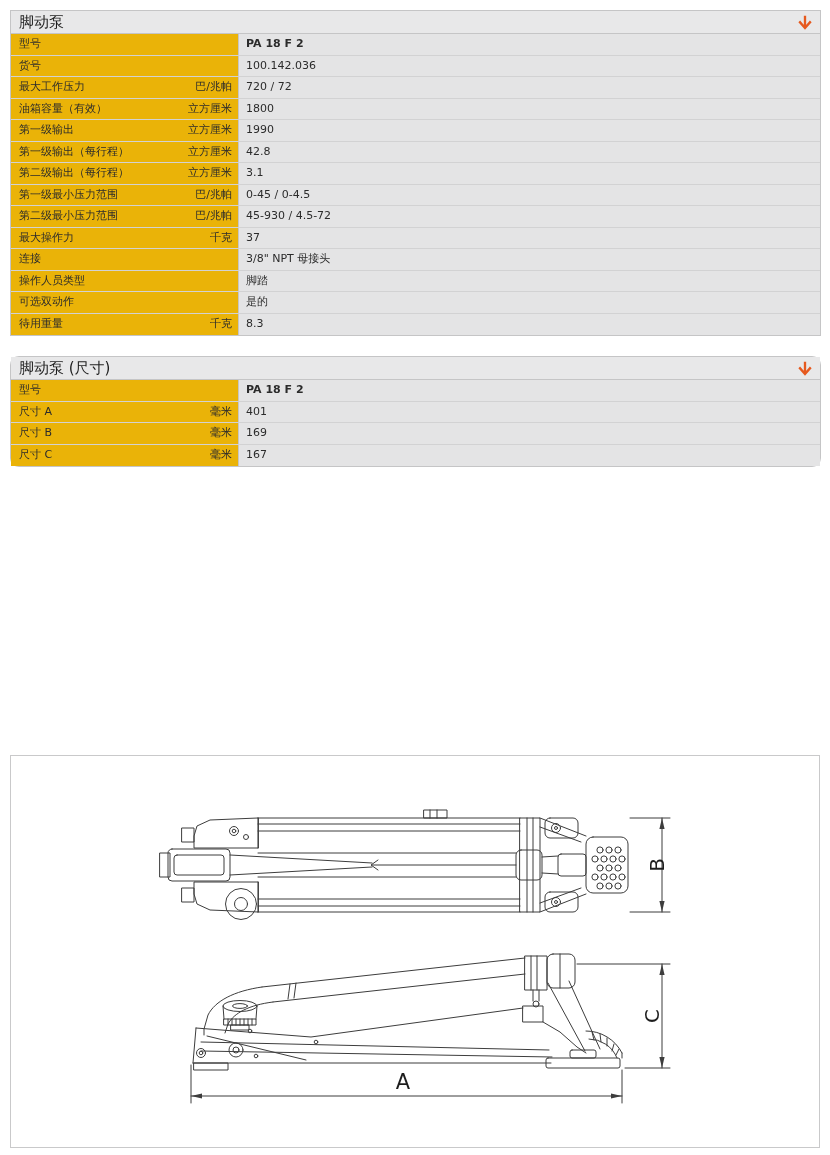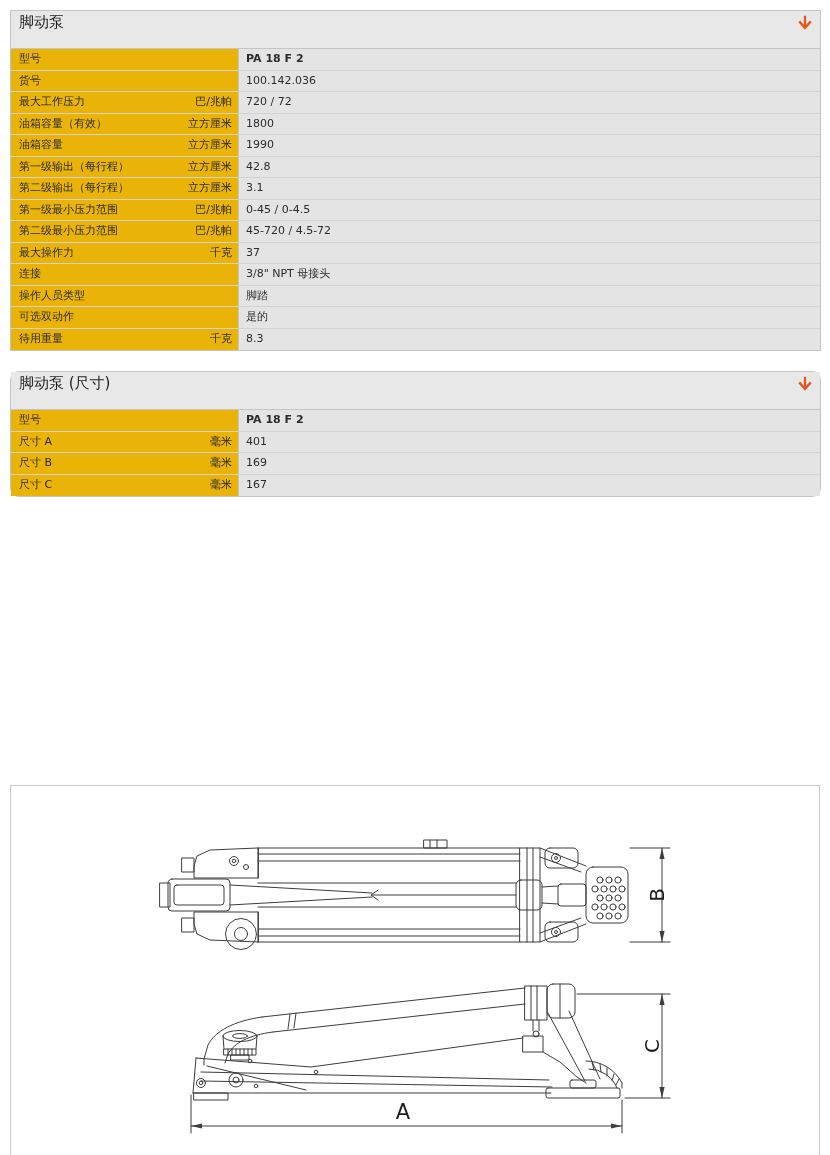--- a/index.html
+++ b/index.html
@@ -10,21 +10,21 @@
     color:#2b2b2b;
     position:relative;
   }
   .spec-table{
     width:811px;box-sizing:border-box;
     border:1px solid #c5c5c6;
     background:#fff;
   }
   .spec-table + .spec-table{margin-top:20px;border-radius:9px;}
   .t-head{
-    position:relative;height:38px;box-sizing:border-box;
+    position:relative;height:23px;box-sizing:border-box;
     background:#e8e8e9;border-bottom:1px solid #c5c5c6;
     line-height:22px;padding-left:8px;
     font-size:15px;color:#1d1d1d;
   }
   .t-head .dl{
     position:absolute;right:5px;top:2px;width:20px;height:19px;
     display:flex;align-items:center;justify-content:center;cursor:pointer;
   }
   .t-row{
     display:flex;height:21.5px;box-sizing:border-box;
@@ -94,21 +94,21 @@
       </div>
       <div class="t-row">
         <span class="c-labelcell">
           <span class="c-label">油箱容量（有效）</span>
           <span class="c-unit">立方厘米</span>
         </span>
         <span class="c-value">1800</span>
       </div>
       <div class="t-row">
         <span class="c-labelcell">
-          <span class="c-label">油箱容量</span>
+          <span class="c-label">第一级输出</span>
           <span class="c-unit">立方厘米</span>
         </span>
         <span class="c-value">1990</span>
       </div>
       <div class="t-row">
         <span class="c-labelcell">
           <span class="c-label">第一级输出（每行程）</span>
           <span class="c-unit">立方厘米</span>
         </span>
         <span class="c-value">42.8</span>
@@ -125,21 +125,21 @@
           <span class="c-label">第一级最小压力范围</span>
           <span class="c-unit">巴/兆帕</span>
         </span>
         <span class="c-value">0-45 / 0-4.5</span>
       </div>
       <div class="t-row">
         <span class="c-labelcell">
           <span class="c-label">第二级最小压力范围</span>
           <span class="c-unit">巴/兆帕</span>
         </span>
-        <span class="c-value">45-720 / 4.5-72</span>
+        <span class="c-value">45-930 / 4.5-72</span>
       </div>
       <div class="t-row">
         <span class="c-labelcell">
           <span class="c-label">最大操作力</span>
           <span class="c-unit">千克</span>
         </span>
         <span class="c-value">37</span>
       </div>
       <div class="t-row">
         <span class="c-labelcell">

